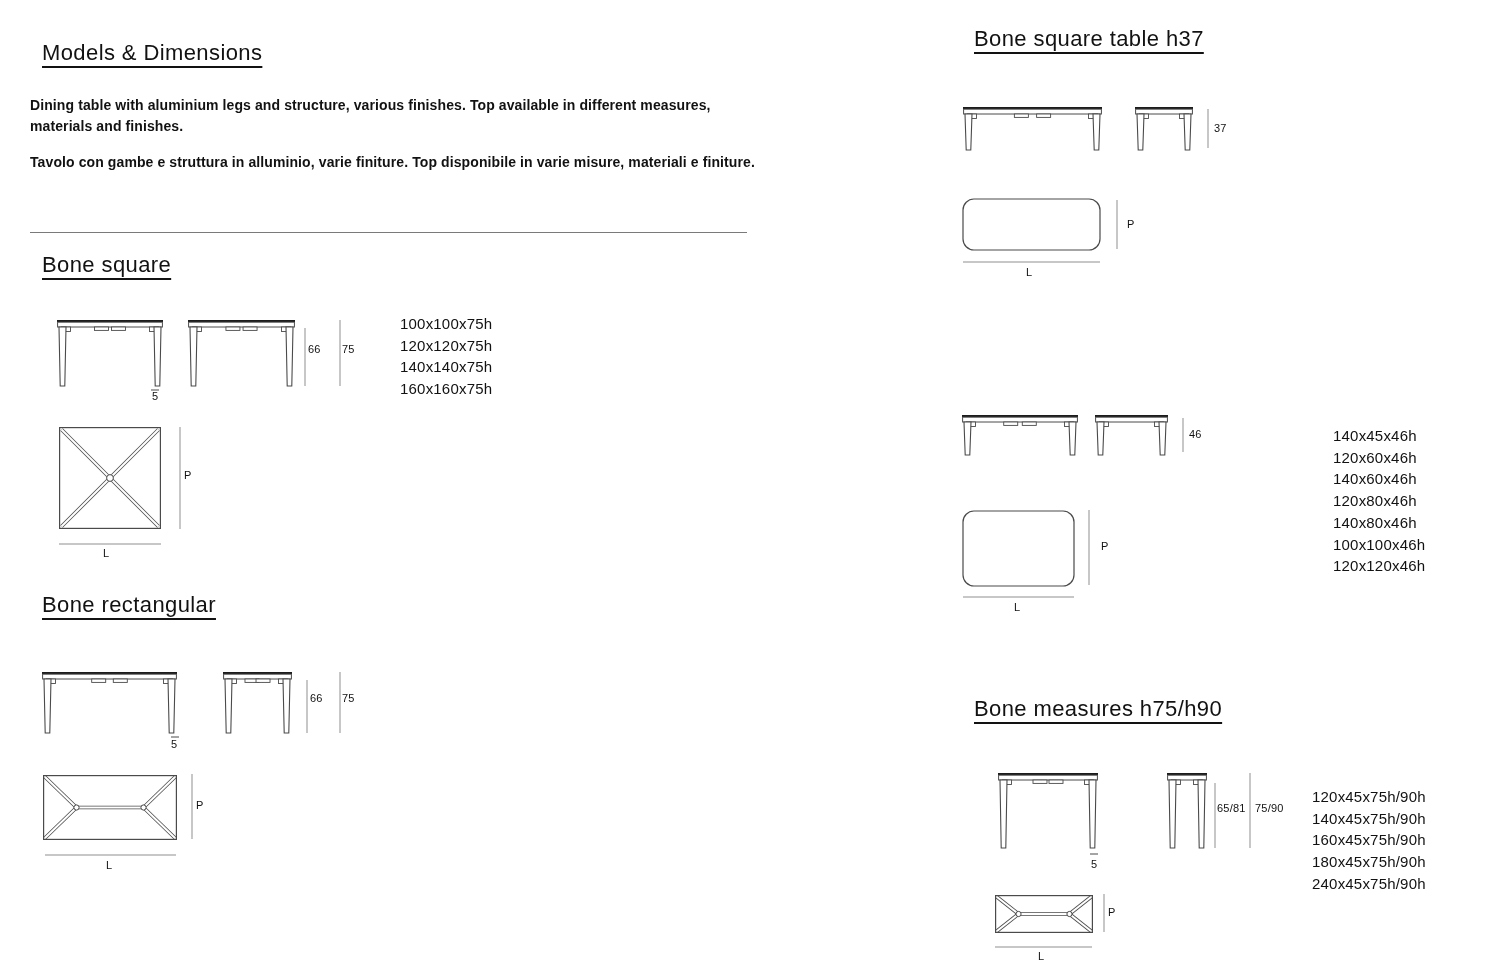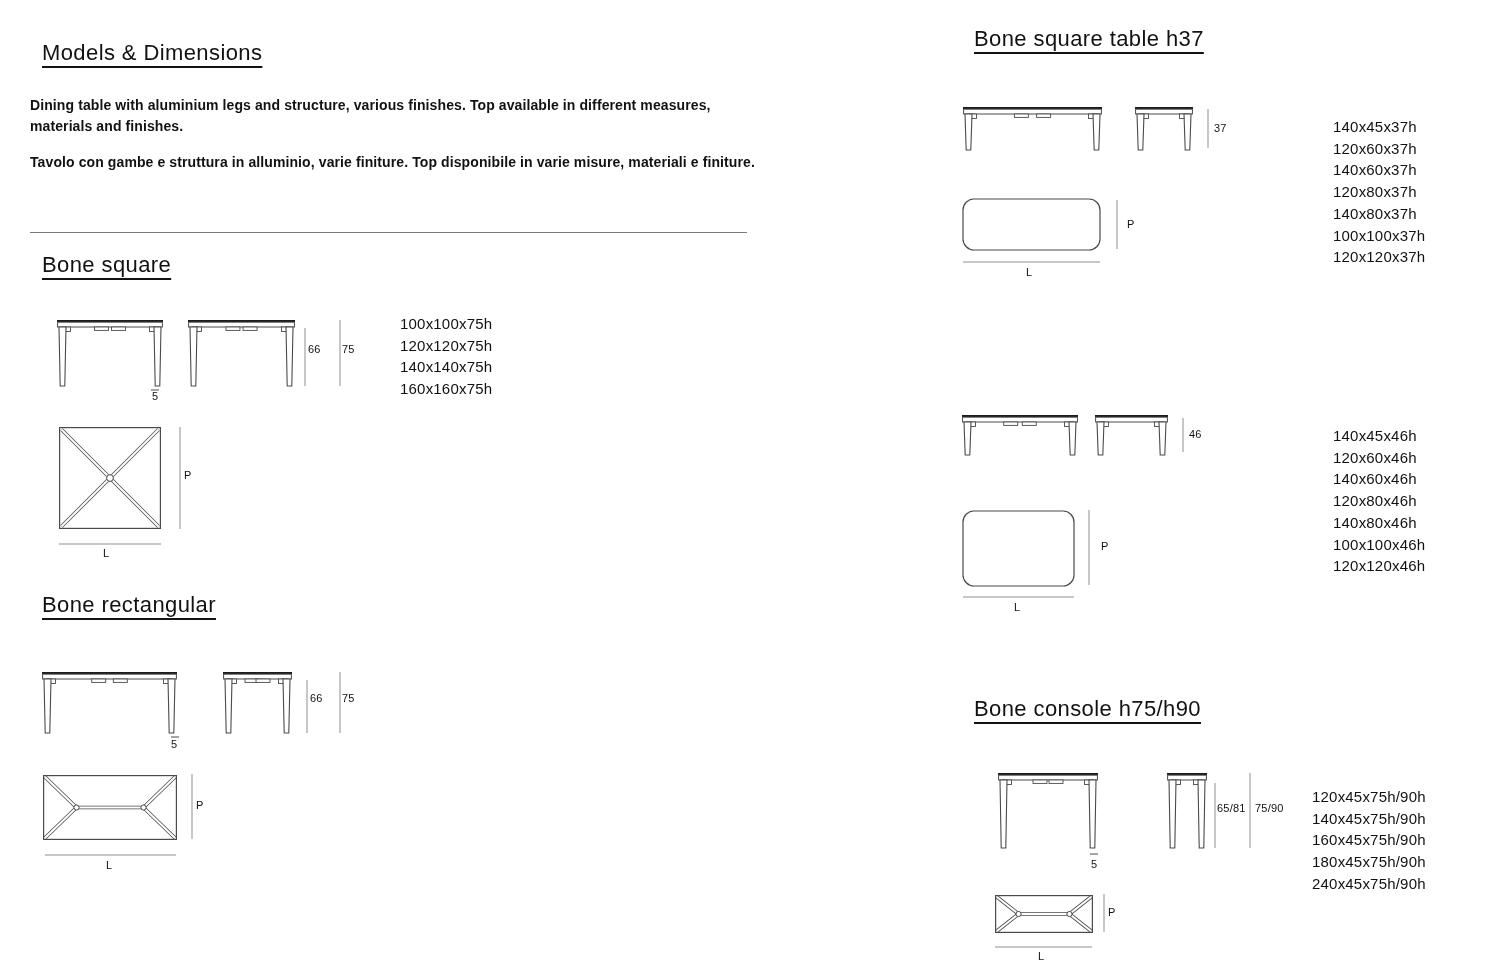--- a/index.html
+++ b/index.html
@@ -148,29 +148,20 @@
         <line x1="0" y1="1" x2="58" y2="1" stroke="#1c1c1c" stroke-width="2"></line>
         <rect x="0.6" y="2.2" width="56.8" height="4.8" fill="none" stroke="#4a4a4a" stroke-width="1"></rect>
         <rect x="4.5" y="7" width="9" height="4.5" fill="#fff" stroke="#4a4a4a" stroke-width="0.9"></rect>
         <rect x="44.5" y="7" width="9" height="4.5" fill="#fff" stroke="#4a4a4a" stroke-width="0.9"></rect>
         <polygon points="2,7 9,7 7.8,43 3.2,43" fill="#fff" stroke="#4a4a4a" stroke-width="1.1"></polygon>
         <polygon points="49,7 56,7 54.8,43 50.2,43" fill="#fff" stroke="#4a4a4a" stroke-width="1.1"></polygon>
       </g>
       <line x1="248" y1="9" x2="248" y2="48" stroke="#8f8f8f" stroke-width="1"></line>
     </svg>
   <span class="dim-label" style="left:1214px;top:122px">37</span>
-  <div class="dim-list" style="left:1333px;top:116px">
-      <div class="dim-item">140x45x37h</div>
-      <div class="dim-item">120x60x37h</div>
-      <div class="dim-item">140x60x37h</div>
-      <div class="dim-item">120x80x37h</div>
-      <div class="dim-item">140x80x37h</div>
-      <div class="dim-item">100x100x37h</div>
-      <div class="dim-item">120x120x37h</div>
-    </div>
   <svg class="diagram" style="left:962px;top:196px" width="160" height="70">
       <rect x="1" y="3" width="137" height="51" rx="11" fill="none" stroke="#4a4a4a" stroke-width="1.2"></rect>
       <line x1="155" y1="4" x2="155" y2="53" stroke="#8f8f8f" stroke-width="1"></line>
       <line x1="1" y1="66" x2="138" y2="66" stroke="#8f8f8f" stroke-width="1"></line>
     </svg>
   <span class="dim-label" style="left:1127px;top:218px">P</span>
   <span class="dim-label" style="left:1026px;top:266px">L</span>
 
   <svg class="diagram" style="left:958px;top:410px" width="234" height="47">
       <g transform="translate(4,5)">
@@ -204,21 +195,21 @@
       <div class="dim-item">120x120x46h</div>
     </div>
   <svg class="diagram" style="left:961px;top:506px" width="135" height="95">
       <rect x="2" y="5" width="111" height="75" rx="11" fill="none" stroke="#4a4a4a" stroke-width="1.2"></rect>
       <line x1="128" y1="4" x2="128" y2="79" stroke="#8f8f8f" stroke-width="1"></line>
       <line x1="2" y1="91" x2="113" y2="91" stroke="#8f8f8f" stroke-width="1"></line>
     </svg>
   <span class="dim-label" style="left:1101px;top:540px">P</span>
   <span class="dim-label" style="left:1014px;top:601px">L</span>
 
-  <h2 class="h1" style="left:962px;top:696px">Bone console h75/h90</h2>
+  <h2 class="h1" style="left:962px;top:696px">Bone measures h75/h90</h2>
   <svg class="diagram" style="left:995px;top:770px" width="262" height="88">
       <g transform="translate(3,3)">
         <line x1="0" y1="1" x2="100" y2="1" stroke="#1c1c1c" stroke-width="2"></line>
         <rect x="0.6" y="2.2" width="98.8" height="4.8" fill="none" stroke="#4a4a4a" stroke-width="1"></rect>
         <rect x="4.5" y="7" width="9" height="4.5" fill="#fff" stroke="#4a4a4a" stroke-width="0.9"></rect>
         <rect x="86.5" y="7" width="9" height="4.5" fill="#fff" stroke="#4a4a4a" stroke-width="0.9"></rect>
         <rect x="35" y="7" width="14" height="3.4" fill="#fff" stroke="#4a4a4a" stroke-width="0.9"></rect>
         <rect x="50.99999999999999" y="7" width="14" height="3.4" fill="#fff" stroke="#4a4a4a" stroke-width="0.9"></rect>
         <polygon points="2,7 9,7 7.8,75 3.2,75" fill="#fff" stroke="#4a4a4a" stroke-width="1.1"></polygon>
         <polygon points="91,7 98,7 96.8,75 92.2,75" fill="#fff" stroke="#4a4a4a" stroke-width="1.1"></polygon>

